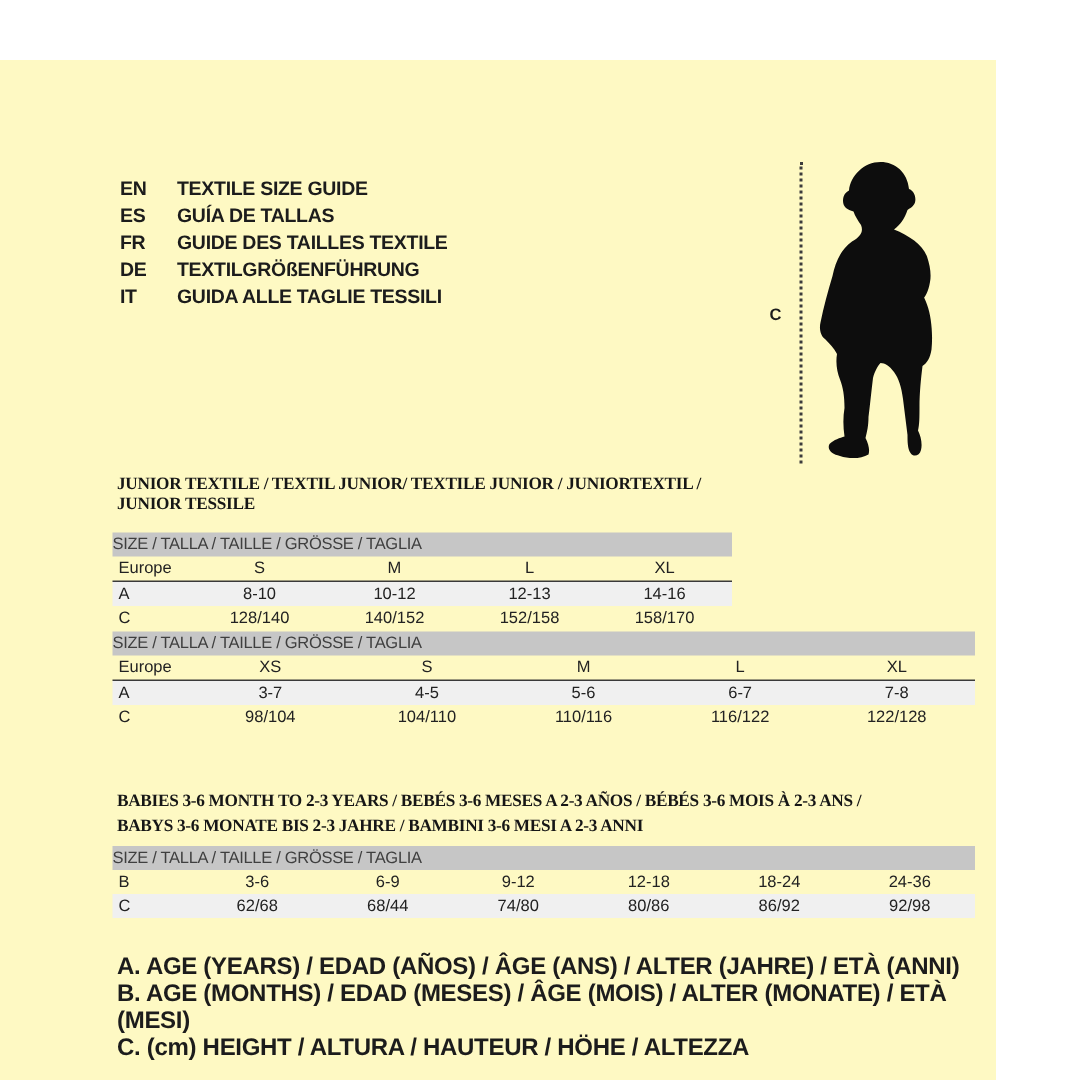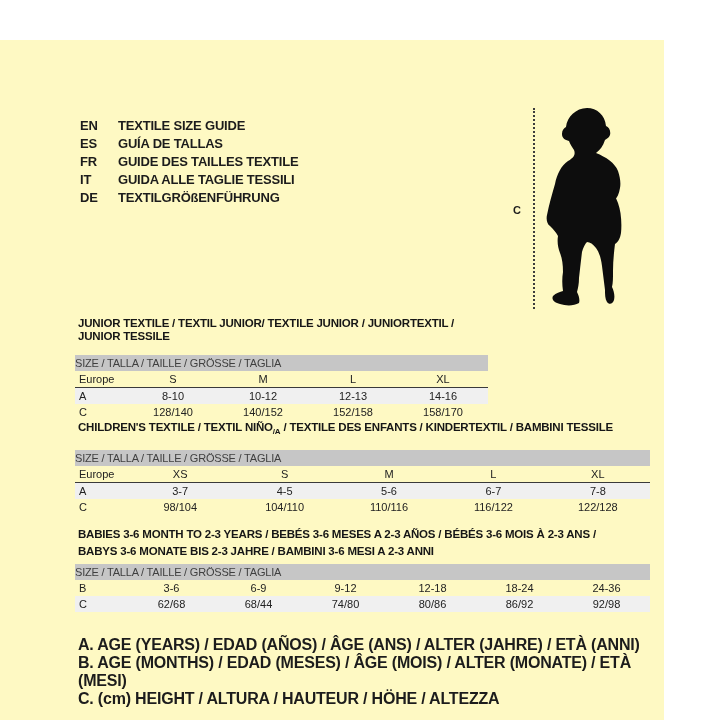--- a/index.html
+++ b/index.html
@@ -13,21 +13,21 @@
   .lang-code{width:38px;}
   
   .measure-line{position:absolute;left:533px;top:68px;height:201px;width:0;border-left:2px dotted #3c3c3c;}
   .measure-label{position:absolute;left:513px;top:164px;font-size:11px;font-weight:bold;}
   .toddler{position:absolute;left:543px;top:66px;}
   
   .tbl{position:absolute;left:75px;}
   .tbl1{top:277px;width:413px;}
   .tbl2{top:381px;width:575px;}
   .tbl3{top:486px;width:575px;}
-  .tbl-title{font-size:11.5px;font-weight:bold;line-height:13px;letter-spacing:-0.2px;margin:0 0 12px 3px;color:#161616;}
+  .tbl-title{font-size:11.5px;font-weight:bold;line-height:13px;letter-spacing:-0.2px;margin:0 0 12px 3px;color:#161616;font-family:Liberation Serif, serif;}
   .tbl3 .tbl-title{line-height:17px;margin-bottom:4px;}
   .tbl-title .sub{font-size:8px;vertical-align:sub;}
   .size-head{height:16px;line-height:16px;background:var(--header-bg,#c6c6c6);color:var(--header-text,#3f3f3f);
     font-size:11px;padding-left:0;letter-spacing:-0.2px;}
   .trow{display:flex;height:16px;line-height:16px;font-size:11px;color:#222;}
   .trow.shaded{background:var(--shaded-row,#f0f0f0);}
   .trow.underline{border-bottom:1px solid var(--rule,#3a3a3a);box-sizing:content-box;}
   .tlabel{width:53px;padding-left:4px;box-sizing:border-box;}
   .tcell{flex:1;text-align:center;}
   
@@ -46,26 +46,26 @@
       </div>
       <div class="lang-row">
         <span class="lang-code">ES</span>
         <span class="lang-title">GUÍA DE TALLAS</span>
       </div>
       <div class="lang-row">
         <span class="lang-code">FR</span>
         <span class="lang-title">GUIDE DES TAILLES TEXTILE</span>
       </div>
       <div class="lang-row">
+        <span class="lang-code">DE</span>
+        <span class="lang-title">TEXTILGRÖßENFÜHRUNG</span>
+      </div>
+      <div class="lang-row">
         <span class="lang-code">IT</span>
         <span class="lang-title">GUIDA ALLE TAGLIE TESSILI</span>
-      </div>
-      <div class="lang-row">
-        <span class="lang-code">DE</span>
-        <span class="lang-title">TEXTILGRÖßENFÜHRUNG</span>
       </div>
     </div>
 
   <div class="measure-line"></div>
   <div class="measure-label">C</div>
 
   <svg class="toddler" width="82" height="202" viewBox="0 0 82 202" aria-hidden="true">
     <path id="toddler-path" fill="#0d0d0d" d="
       M 44 2
       C 54 2, 62 9, 63 20
@@ -132,21 +132,20 @@
           <div class="tlabel">C</div>
           <div class="tcell">128/140</div>
           <div class="tcell">140/152</div>
           <div class="tcell">152/158</div>
           <div class="tcell">158/170</div>
         </div>
       </div>
   </section>
 
   <section class="tbl tbl2">
-    <div class="tbl-title"><span>CHILDREN'S TEXTILE / TEXTIL NIÑO</span><span class="sub">/A</span><span> / TEXTILE DES ENFANTS / KINDERTEXTIL / BAMBINI TESSILE</span></div>
     <div class="size-table">
         <div class="size-head">SIZE / TALLA / TAILLE / GRÖSSE / TAGLIA</div>
         <div class="trow underline">
           <div class="tlabel">Europe</div>
           <div class="tcell">XS</div>
           <div class="tcell">S</div>
           <div class="tcell">M</div>
           <div class="tcell">L</div>
           <div class="tcell">XL</div>
         </div>

